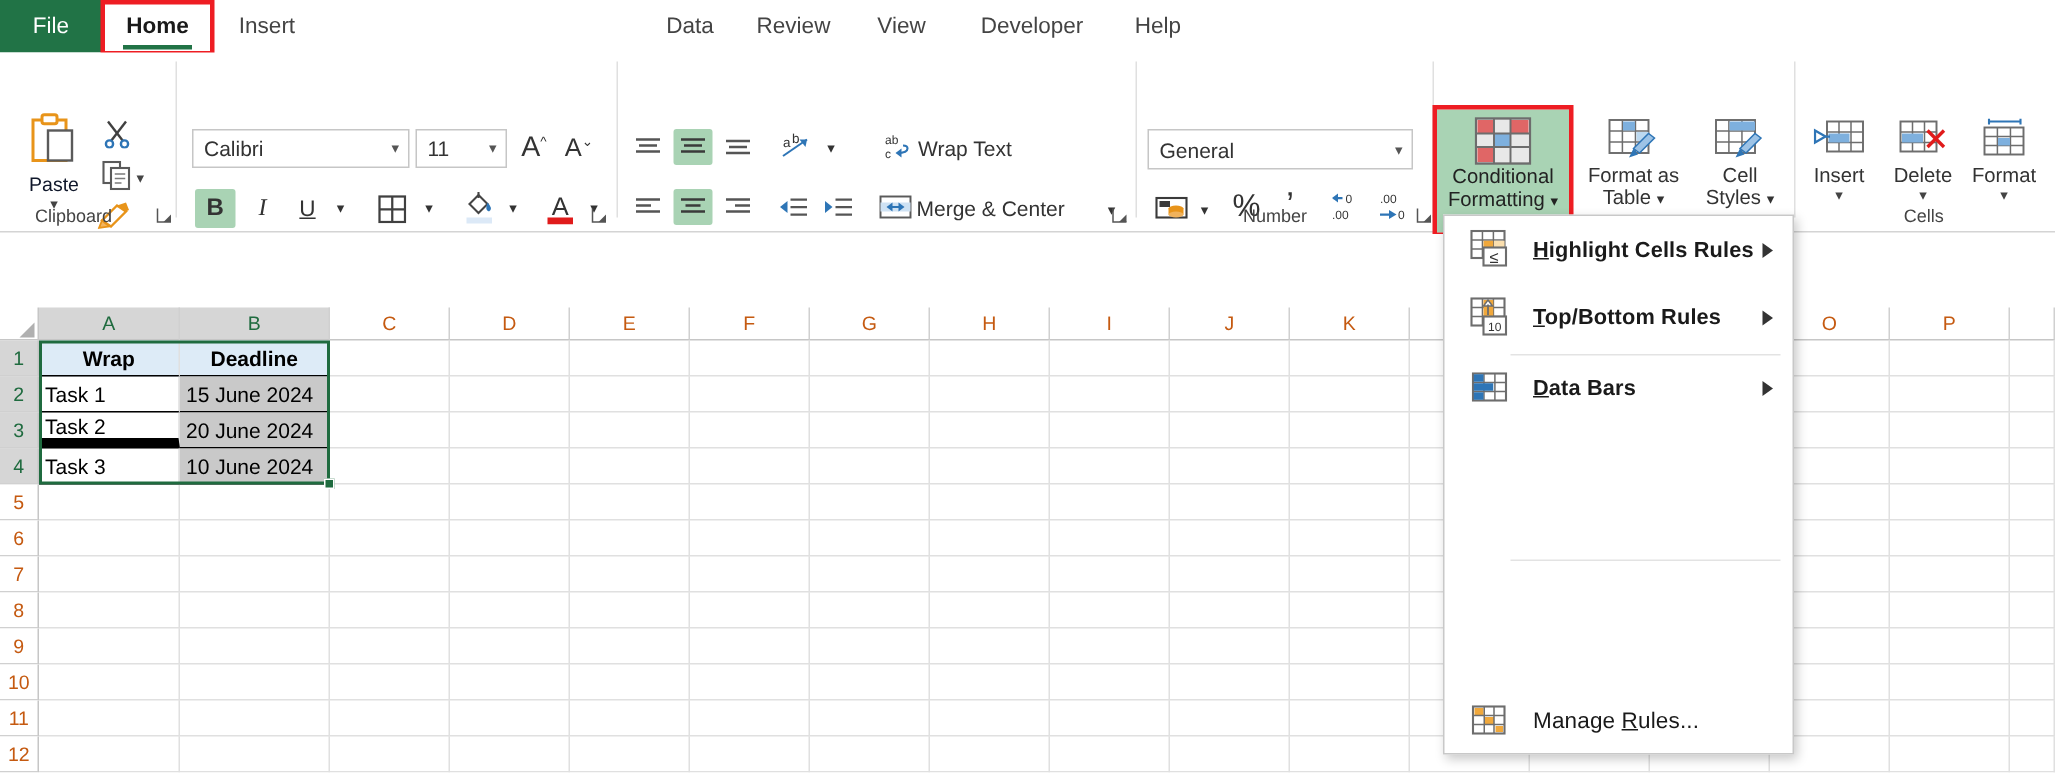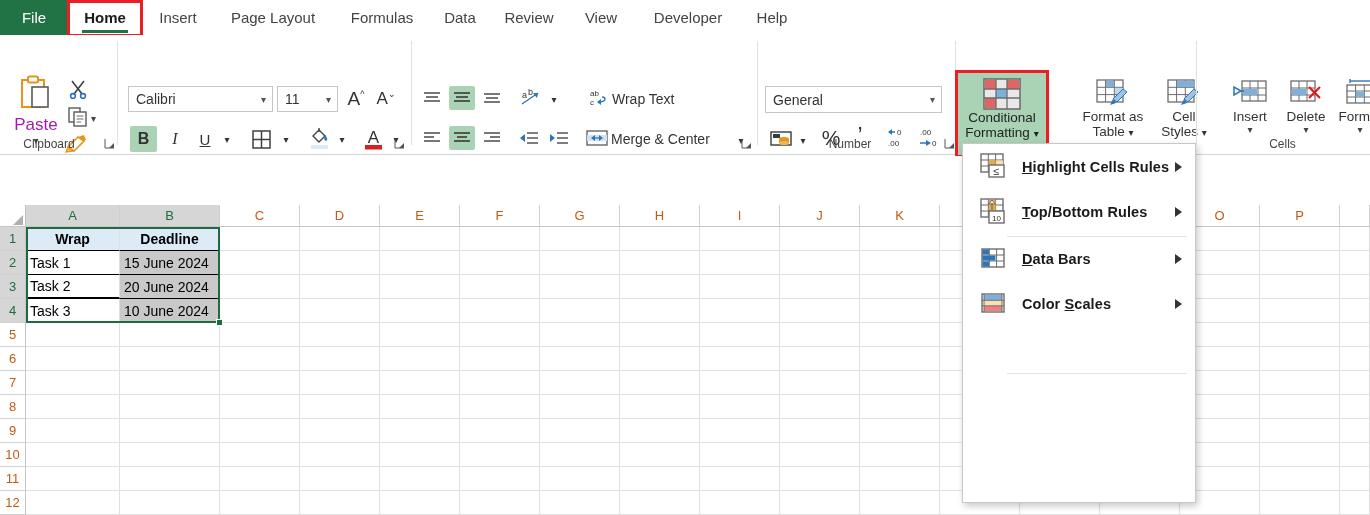--- a/index.html
+++ b/index.html
@@ -53,21 +53,21 @@
     position: absolute; bottom: 4px; width: 12px; height: 12px;
     font-size: 11px; color: #555; line-height: 11px;
   }
   .launcher svg { display:block; }
 
   
   .paste-btn {
     position: absolute; left: 10px; top: 40px; width: 52px; height: 78px;
     display: flex; flex-direction: column; align-items: center;
   }
-  .paste-label { font-size: 17px; color: #a21caf; margin-top: 2px; }
+  .paste-label { font-size: 13px; color: #0f172a; margin-top: 2px; }
   .mini-btn { position: absolute; }
 
   
   .ctl {
     position: absolute; display: flex; align-items: center; justify-content: center;
     font-size: 13px; color: #333;
   }
   .ctl.hl { background: #a9d3b4; border-radius: 2px; }
   .combo {
     position: absolute; border: 1px solid #c6c6c6; background: #fff;
@@ -80,21 +80,21 @@
 
   
   .cf-btn {
     position: absolute; left: 958px; top: 38px; width: 88px; height: 82px;
     background: #a9d3b4; display: flex; flex-direction: column;
     align-items: center; justify-content: flex-start; padding-top: 5px;
   }
   .cf-btn .t { font-size: 13.5px; color: #222; line-height: 15px; text-align: center; }
   .bigbtn {
     position: absolute; display: flex; flex-direction: column;
-    align-items: center; justify-content: flex-start; padding-top: 6px; margin-left: 24px;
+    align-items: center; justify-content: flex-start; padding-top: 6px;
   }
   .bigbtn .t { font-size: 13.5px; color: #333; line-height: 15px; text-align: center; }
 
   
   .fbar {
     position: absolute; left: 0; top: 156px; width: 1370px; height: 49px;
     background: #ffffff;
   }
   .namebox {
     position: absolute; left: 6px; top: 168px; width: 152px; height: 26px;
@@ -191,26 +191,20 @@
 
   <div class="tabbar">
     <div class="file-tab">
       <span>File</span>
     </div>
     <div class="tab active" style="left:68px; width:74px;">
       <span>Home</span>
     </div>
     <div class="tab" style="left:146px; width:64px;">
       <span>Insert</span>
-    </div>
-    <div class="tab" style="left:214px; width:118px;">
-      <span>Page Layout</span>
-    </div>
-    <div class="tab" style="left:336px; width:92px;">
-      <span>Formulas</span>
     </div>
     <div class="tab" style="left:432px; width:56px;">
       <span>Data</span>
     </div>
     <div class="tab" style="left:492px; width:74px;">
       <span>Review</span>
     </div>
     <div class="tab" style="left:570px; width:62px;">
       <span>View</span>
     </div>
@@ -835,21 +829,21 @@
         <div class="cell" style="left: 1100px; top: 286px; width: 80px;"></div>
         <div class="cell" style="left: 1180px; top: 286px; width: 80px;"></div>
         <div class="cell" style="left: 1260px; top: 286px; width: 80px;"></div>
         <div class="cell" style="left: 1340px; top: 286px; width: 30px;"></div>
       </div>
 
     <div class="cell hdr" style="left:26px; top:22px; width:94px;">Wrap</div>
     <div class="cell hdr" style="left:120px; top:22px; width:100px;">Deadline</div>
     <div class="cell" style="left:26px; top:46px; width:94px; border-bottom:1px solid #000;">Task 1</div>
     <div class="cell datafill" style="left:120px; top:46px; width:100px;">15 June 2024</div>
-    <div class="cell" style="left:26px; top:70px; width:94px; border-bottom:2px solid #000000;">Task 2</div>
+    <div class="cell" style="left:26px; top:70px; width:94px; border-bottom:7px solid #000000;">Task 2</div>
     <div class="cell datafill" style="left:120px; top:70px; width:100px;">20 June 2024</div>
     <div class="cell" style="left:26px; top:94px; width:94px; border-bottom:1px solid #000;">Task 3</div>
     <div class="cell datafill" style="left:120px; top:94px; width:100px;">10 June 2024</div>
 
     <div class="selbox" style="left:26px; top:22px; width:194px; height:96px;"></div>
     <div class="selhandle" style="left:216px; top:114px;"></div>
   </div>
 
   <div class="menu">
 
@@ -903,37 +897,36 @@
           <line x1="2" y1="16" x2="24" y2="16" stroke="#6d6d6d" stroke-width="1"></line>
           <rect x="2.5" y="4.5" width="6.5" height="5" fill="#2e75b6"></rect>
           <rect x="2.5" y="10.5" width="13" height="5" fill="#2e75b6"></rect>
           <rect x="2.5" y="16.5" width="6.5" height="5" fill="#2e75b6"></rect>
         </svg>
       </span>
       <span class="mi-txt" style="top:14px;"><span class="ul">D</span><span>ata Bars</span></span>
       <span class="mi-arrow"></span>
     </div>
 
-    <div class="mitem" style="top:138px;">
-      <span class="mi-ico">
-        <svg width="28" height="28" viewBox="0 0 28 28">
-          <rect x="2" y="4" width="22" height="18" fill="#fff" stroke="#6d6d6d" stroke-width="1.4"></rect>
-          <rect x="4" y="5" width="18" height="5" fill="#7eb0de"></rect>
-          <rect x="4" y="10.5" width="18" height="5" fill="#fbdfae"></rect>
-          <rect x="4" y="16" width="18" height="5" fill="#f08080"></rect>
-          <line x1="4" y1="4" x2="4" y2="22" stroke="#6d6d6d" stroke-width="1"></line>
-          <line x1="22" y1="4" x2="22" y2="22" stroke="#6d6d6d" stroke-width="1"></line>
-          <line x1="2" y1="10.3" x2="24" y2="10.3" stroke="#6d6d6d" stroke-width="1"></line>
-          <line x1="2" y1="15.8" x2="24" y2="15.8" stroke="#6d6d6d" stroke-width="1"></line>
+
+
+    <div class="mdiv" style="top:229px;"></div>
+
+
+
+    <div class="mitem" style="top:316px; height:43px;">
+      <span class="mi-ico" style="top:8px;">
+        <svg width="26" height="26" viewBox="0 0 26 26">
+          <rect x="2" y="3" width="21" height="18" fill="#fff" stroke="#6d6d6d" stroke-width="1.4"></rect>
+          <rect x="3" y="4" width="6" height="5" fill="#f0a83c"></rect>
+          <rect x="10" y="10" width="6" height="5" fill="#f0a83c"></rect>
+          <rect x="17" y="16" width="5" height="4" fill="#f0a83c"></rect>
+          <line x1="9.5" y1="3" x2="9.5" y2="21" stroke="#6d6d6d" stroke-width="1"></line>
+          <line x1="16" y1="3" x2="16" y2="21" stroke="#6d6d6d" stroke-width="1"></line>
+          <line x1="2" y1="9" x2="23" y2="9" stroke="#6d6d6d" stroke-width="1"></line>
+          <line x1="2" y1="15" x2="23" y2="15" stroke="#6d6d6d" stroke-width="1"></line>
         </svg>
       </span>
-      <span class="mi-txt" style="top:14px;"><span>Color&nbsp;</span><span class="ul">S</span><span>cales</span></span>
-      <span class="mi-arrow"></span>
-    </div>
-
-
-    <div class="mdiv" style="top:229px;"></div>
-
-
-
+      <span class="mi-txt norm" style="top:12px;"><span>Manage&nbsp;</span><span class="ul">R</span><span>ules...</span></span>
+    </div>
   </div>
 
 </div>
 
 </body></html>

